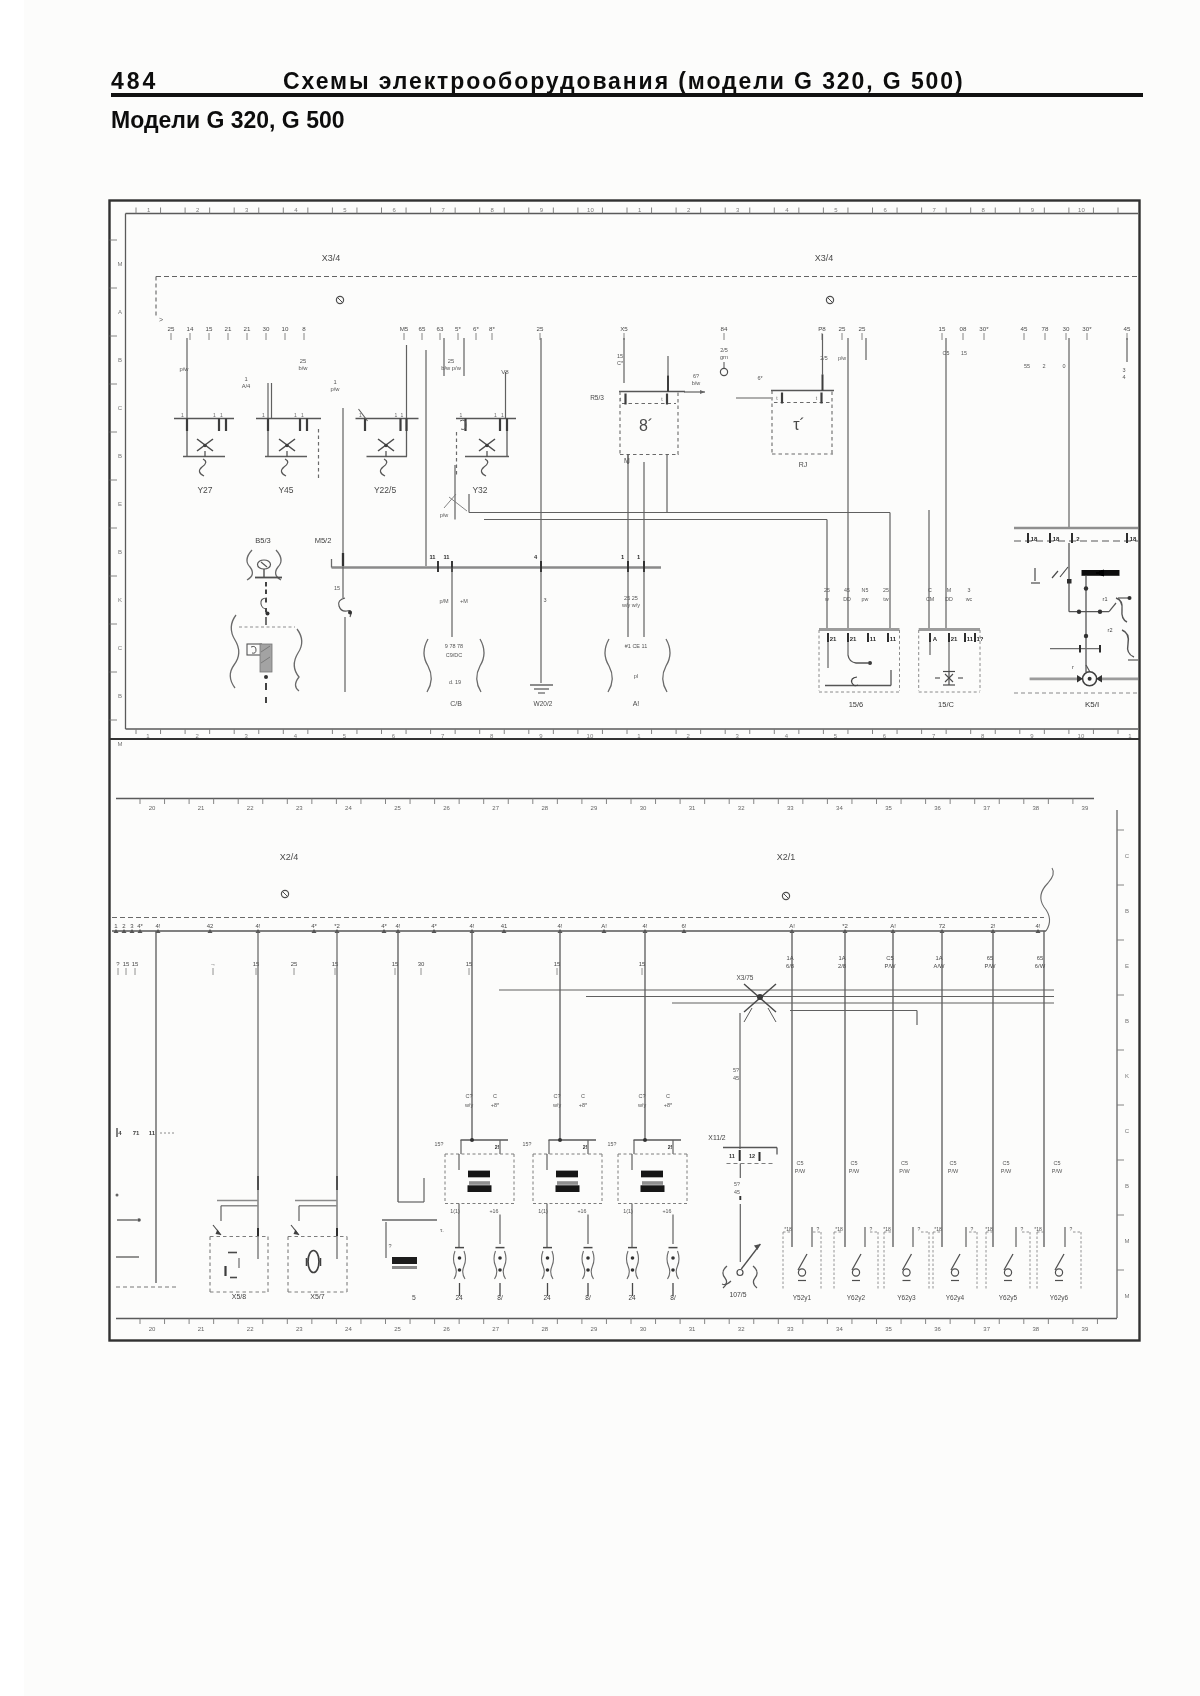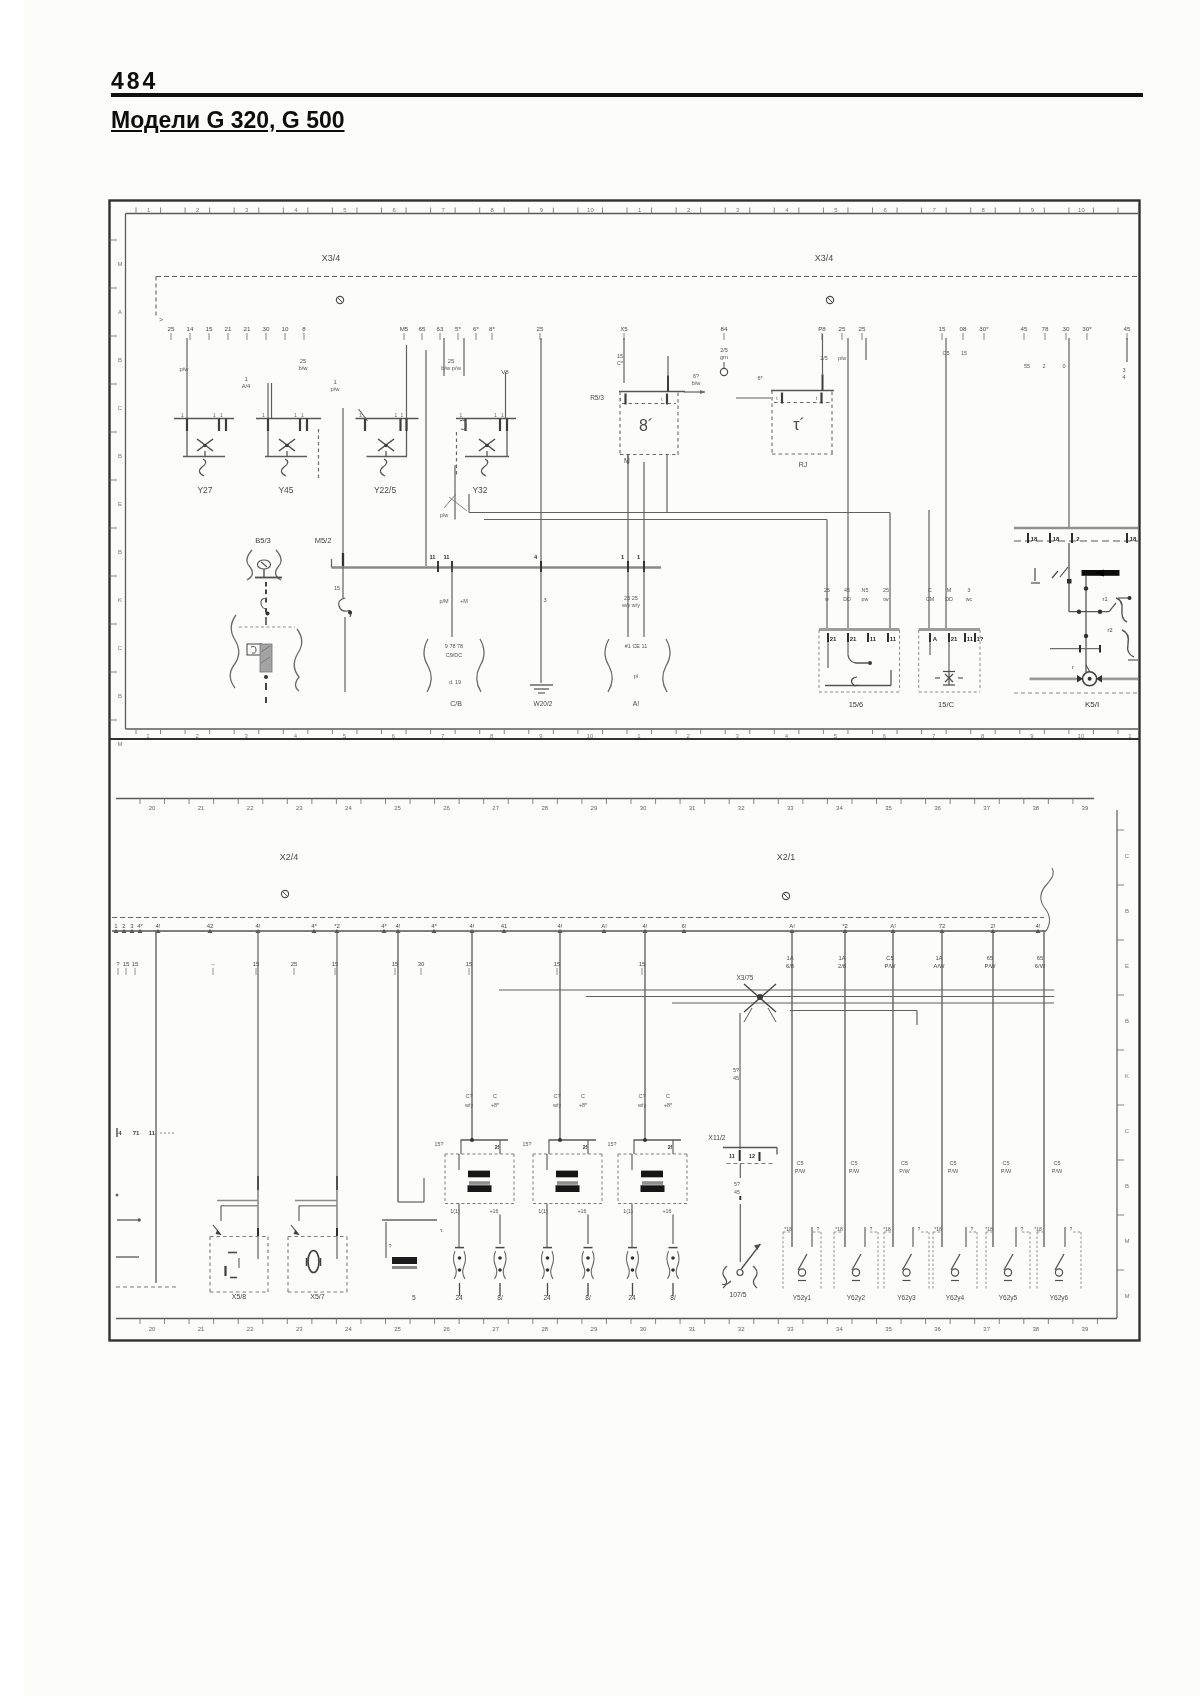--- a/index.html
+++ b/index.html
@@ -4,21 +4,22 @@
 <style>
   html,body { margin:0; padding:0; background:#ffffff; }
   #page { position:relative; width:1200px; height:1696px; background:#fcfcfb; overflow:hidden;
           font-family:"Liberation Sans", sans-serif;margin-left:24px; }
   .hd { position:absolute; color:#0d0d0d; font-weight:bold; white-space:nowrap; }
 </style>
 </head>
 <body>
 <div id="page">
   <div class="hd" style="left:87px; top:68px; font-size:23px; letter-spacing:3px;">484</div>
-  <div class="hd" style="left:87px; top:107px; font-size:23px; letter-spacing:0px;text-decoration:underline;">Модели G 320, G 500</div>
+  <div class="hd" style="left:259px; top:68px; font-size:23px; letter-spacing:1.9px;">Схемы электрооборудования (модели G 320, G 500)</div>
+  <div class="hd" style="left:87px; top:107px; font-size:23px; letter-spacing:0px;">Модели G 320, G 500</div>
   <div style="position:absolute; left:87px; top:93px; width:1032px; height:3.5px; background:#111;"></div>
   <svg width="1200" height="1696" viewBox="0 0 1200 1696" style="position:absolute; left:0; top:0;">
     <defs>
       <filter id="soft" x="-2%" y="-2%" width="104%" height="104%">
         <feGaussianBlur stdDeviation="0.45"></feGaussianBlur>
       </filter>
     </defs>
 <g filter="url(#soft)">
 <rect x="85.5" y="200.5" width="1030" height="1140" stroke="#303030" stroke-width="2.4" fill="none"></rect>
 <line x1="85.5" y1="739" x2="1115.5" y2="739" stroke="#303030" stroke-width="2.0"></line>

